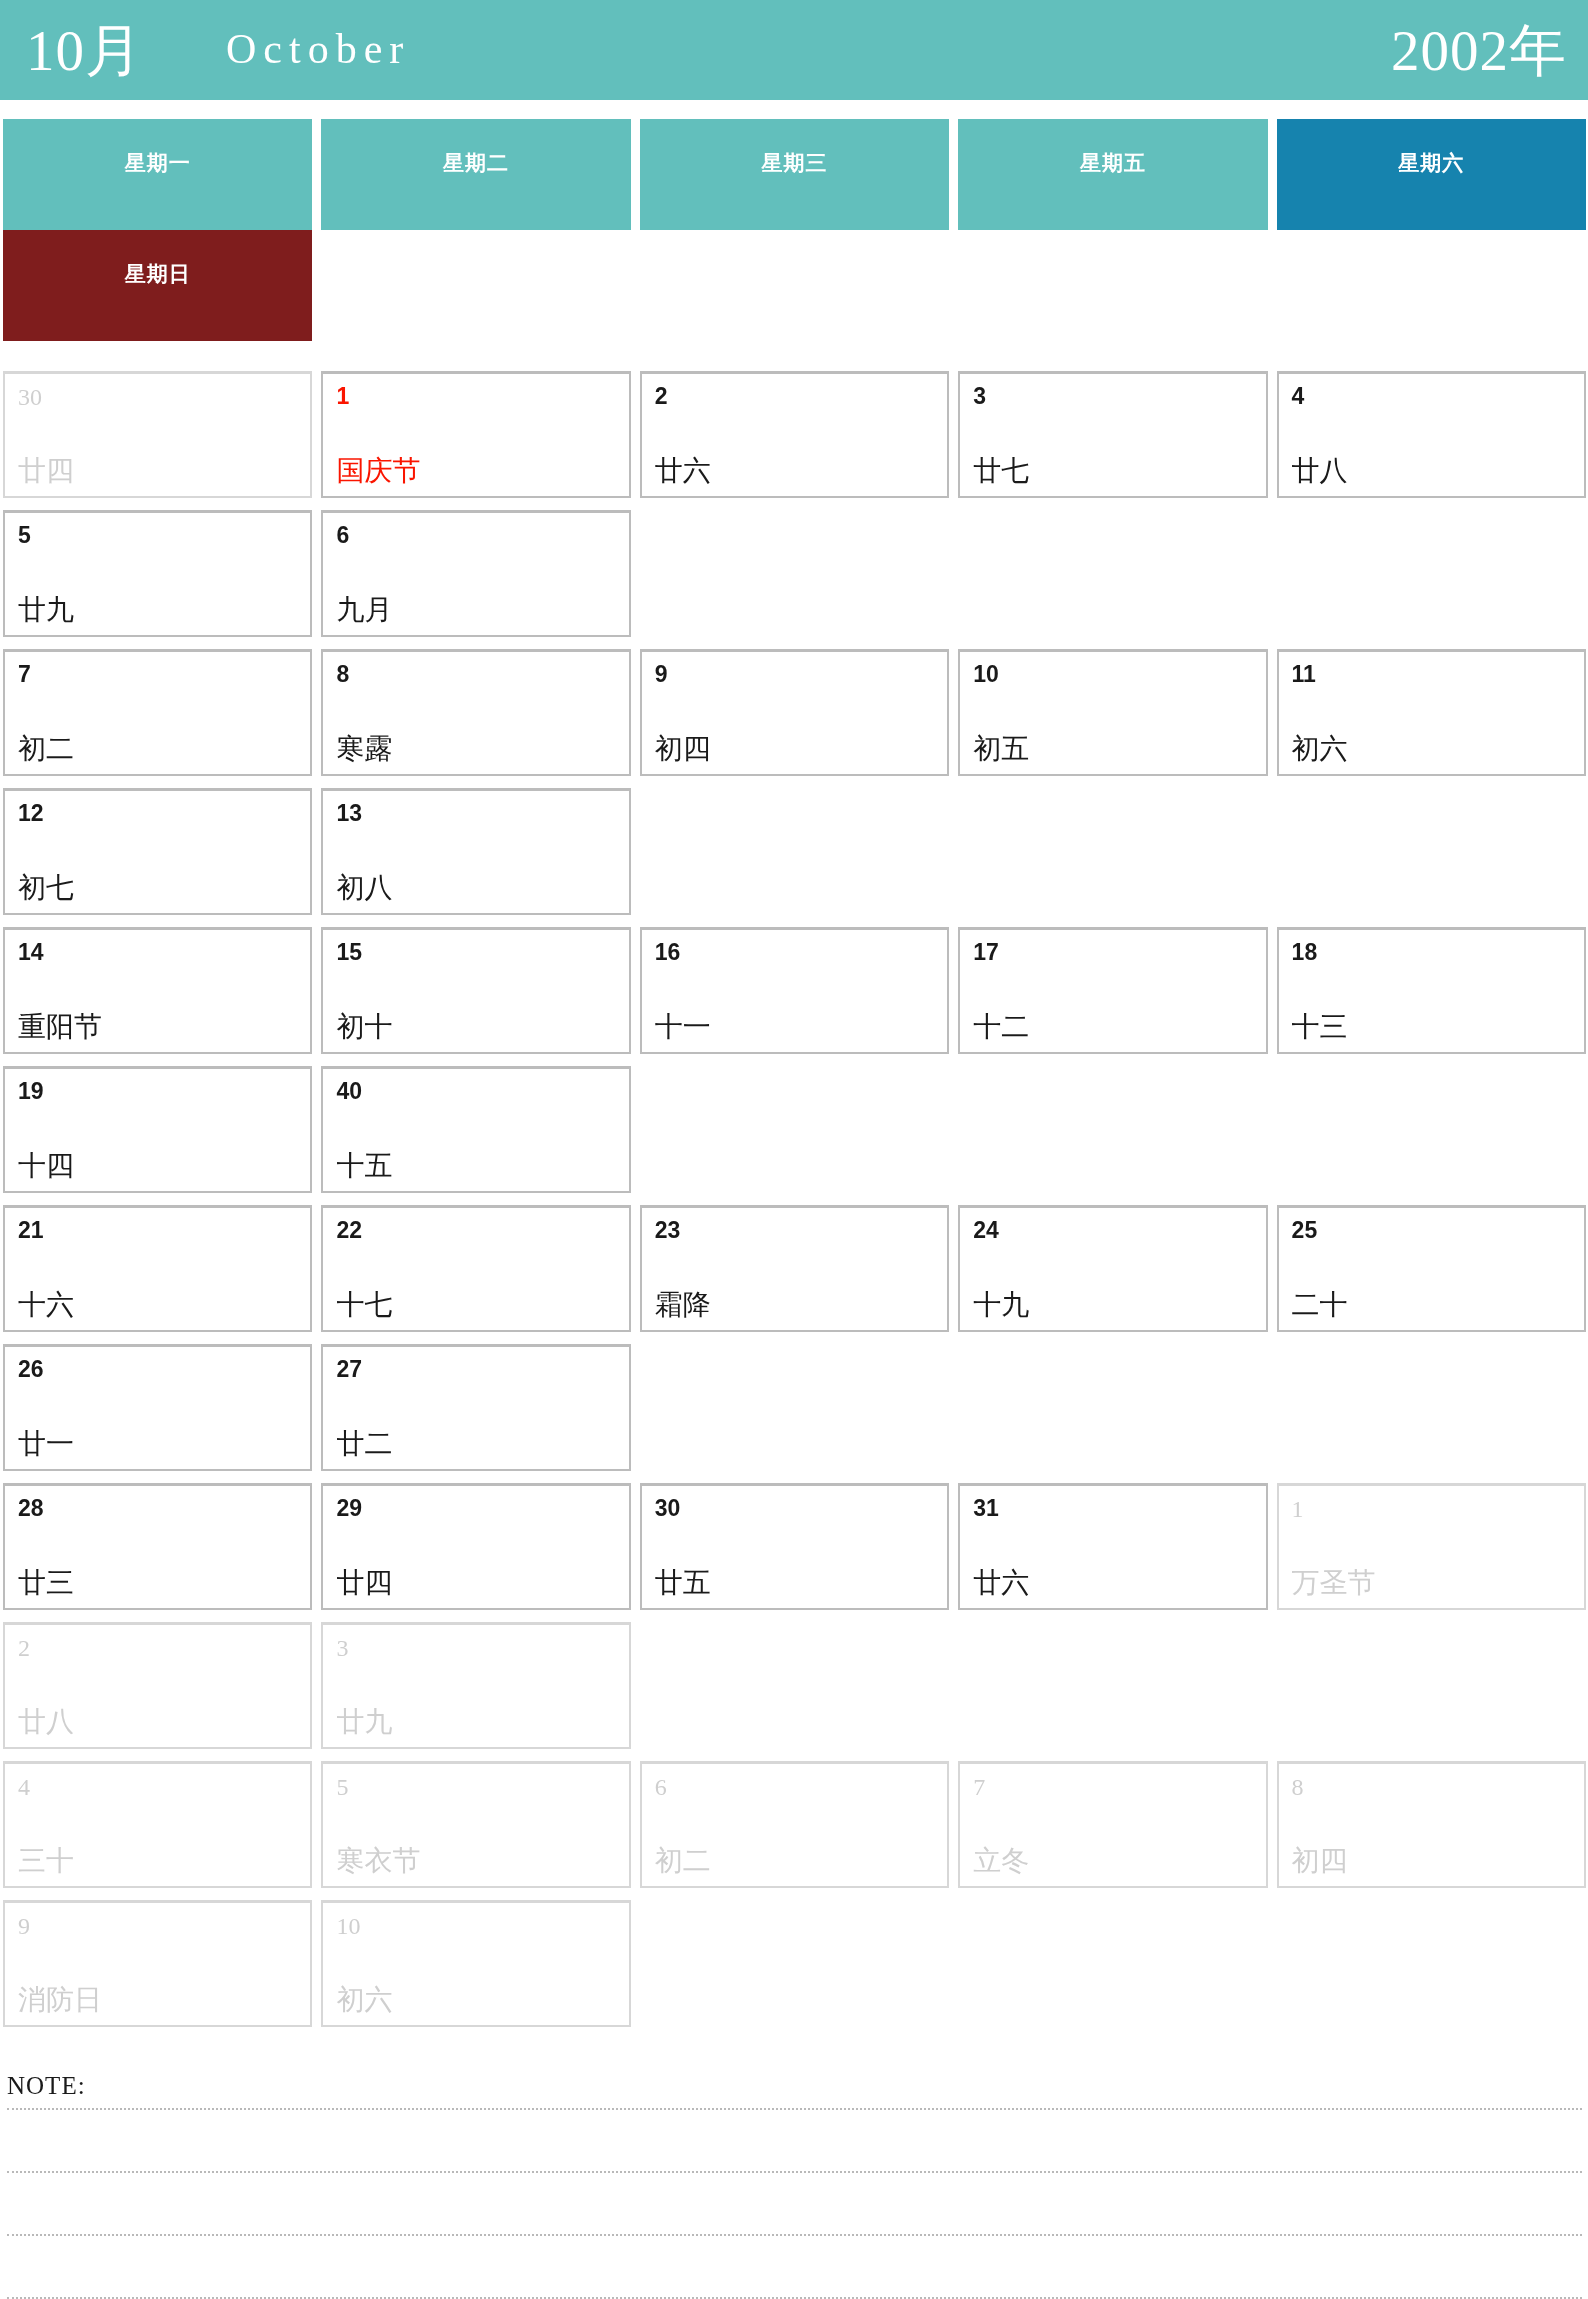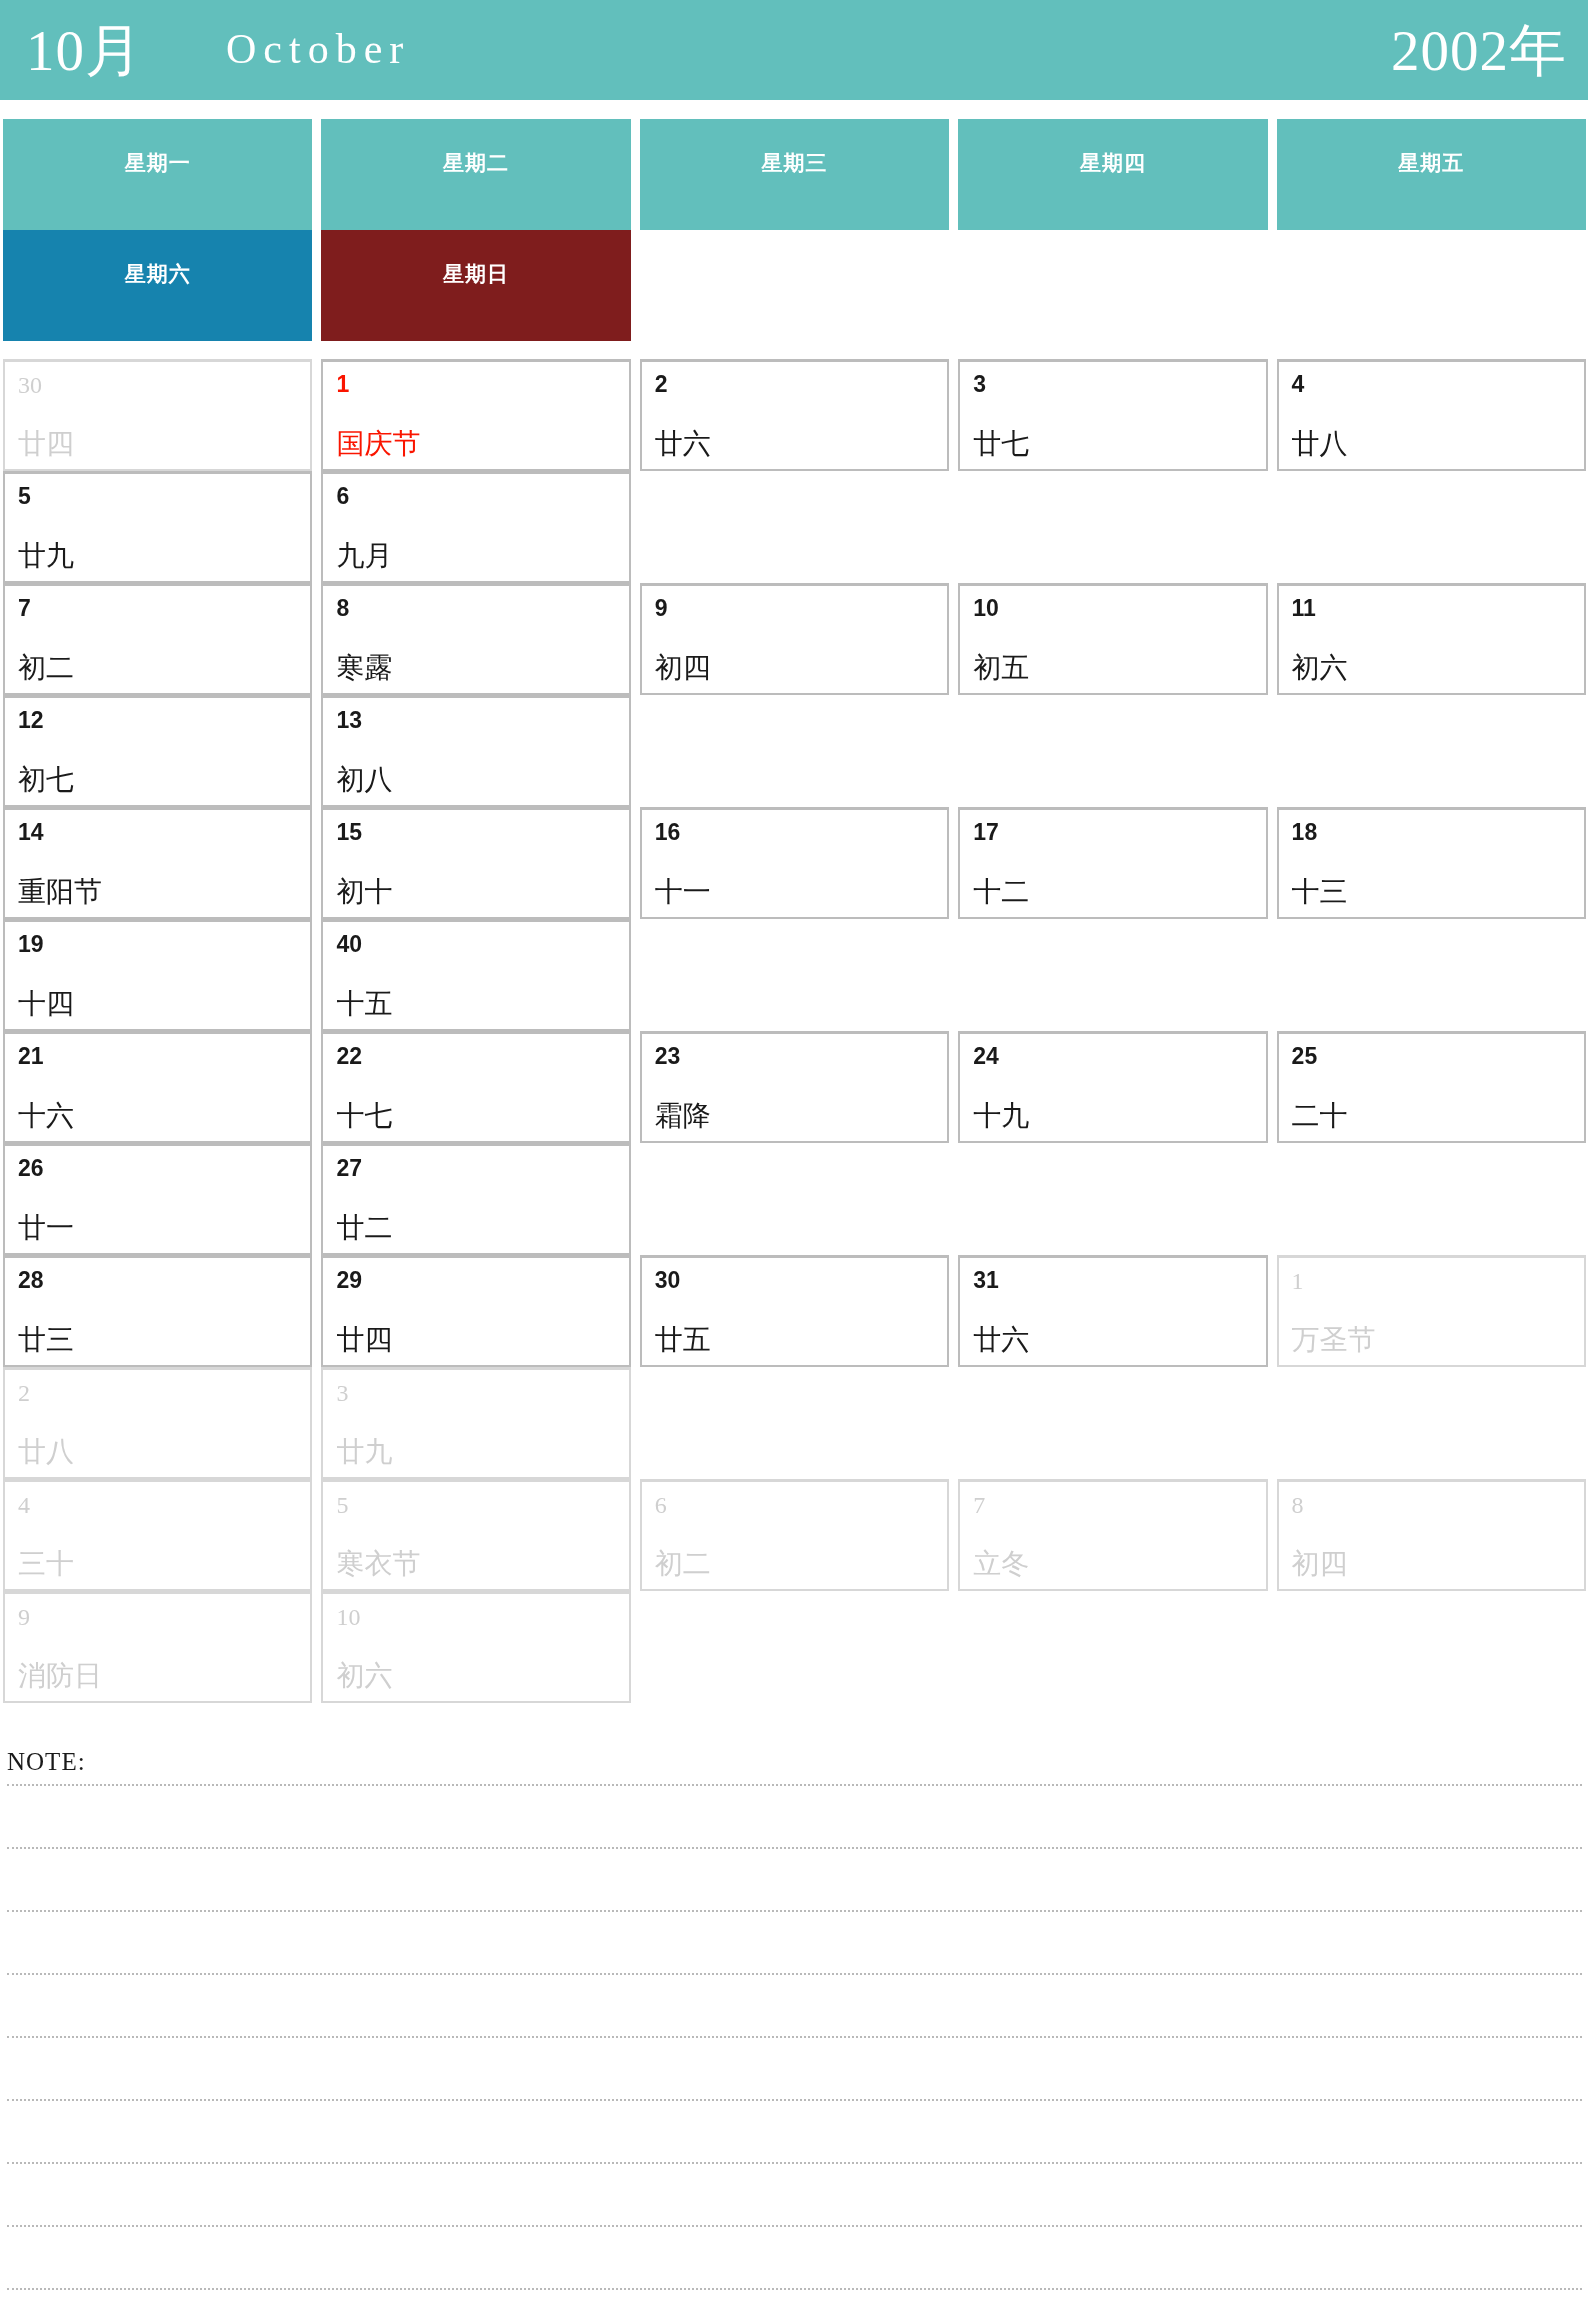--- a/index.html
+++ b/index.html
@@ -81,26 +81,27 @@
     letter-spacing: 1px;
   }
   .weekday-cell.weekday { background: #62bfbc; }
   .weekday-cell.weekend { background: #1683ae; }
 
   
   #weeks { margin-top: 18px; }
   .week-row { margin-bottom: 0; }
   .day-cell {
     position: relative;
-    height: 112px;
+    height: 127px;
     border: 2px solid #bcbcbc;
     border-top-width: 3px;
     box-sizing: border-box;
     background: #ffffff;
     overflow: hidden;
+    margin-top: 12px;
   }
   .day-cell.muted { border-color: #d7d7d7; }
   .day-num {
     position: absolute;
     left: 13px;
     top: 11px;
     font-size: 23px;
     font-weight: bold;
     color: #1a1a1a;
     line-height: 1;
@@ -159,23 +160,20 @@
     <div class="weekday-cell weekday" style="background: rgb(98, 191, 188);">
       <span>星期一</span>
     </div>
     <div class="weekday-cell weekday" style="background: rgb(98, 191, 188);">
       <span>星期二</span>
     </div>
     <div class="weekday-cell weekday" style="background: rgb(98, 191, 188);">
       <span>星期三</span>
     </div>
     <div class="weekday-cell weekday" style="background: rgb(98, 191, 188);">
-      <span>星期四</span>
-    </div>
-    <div class="weekday-cell weekday" style="background: rgb(98, 191, 188);">
       <span>星期五</span>
     </div>
     <div class="weekday-cell weekend" style="background: rgb(22, 131, 174);">
       <span>星期六</span>
     </div>
     <div class="weekday-cell weekend" style="background: #7f1d1d;">
       <span>星期日</span>
     </div>
   </div>
 

